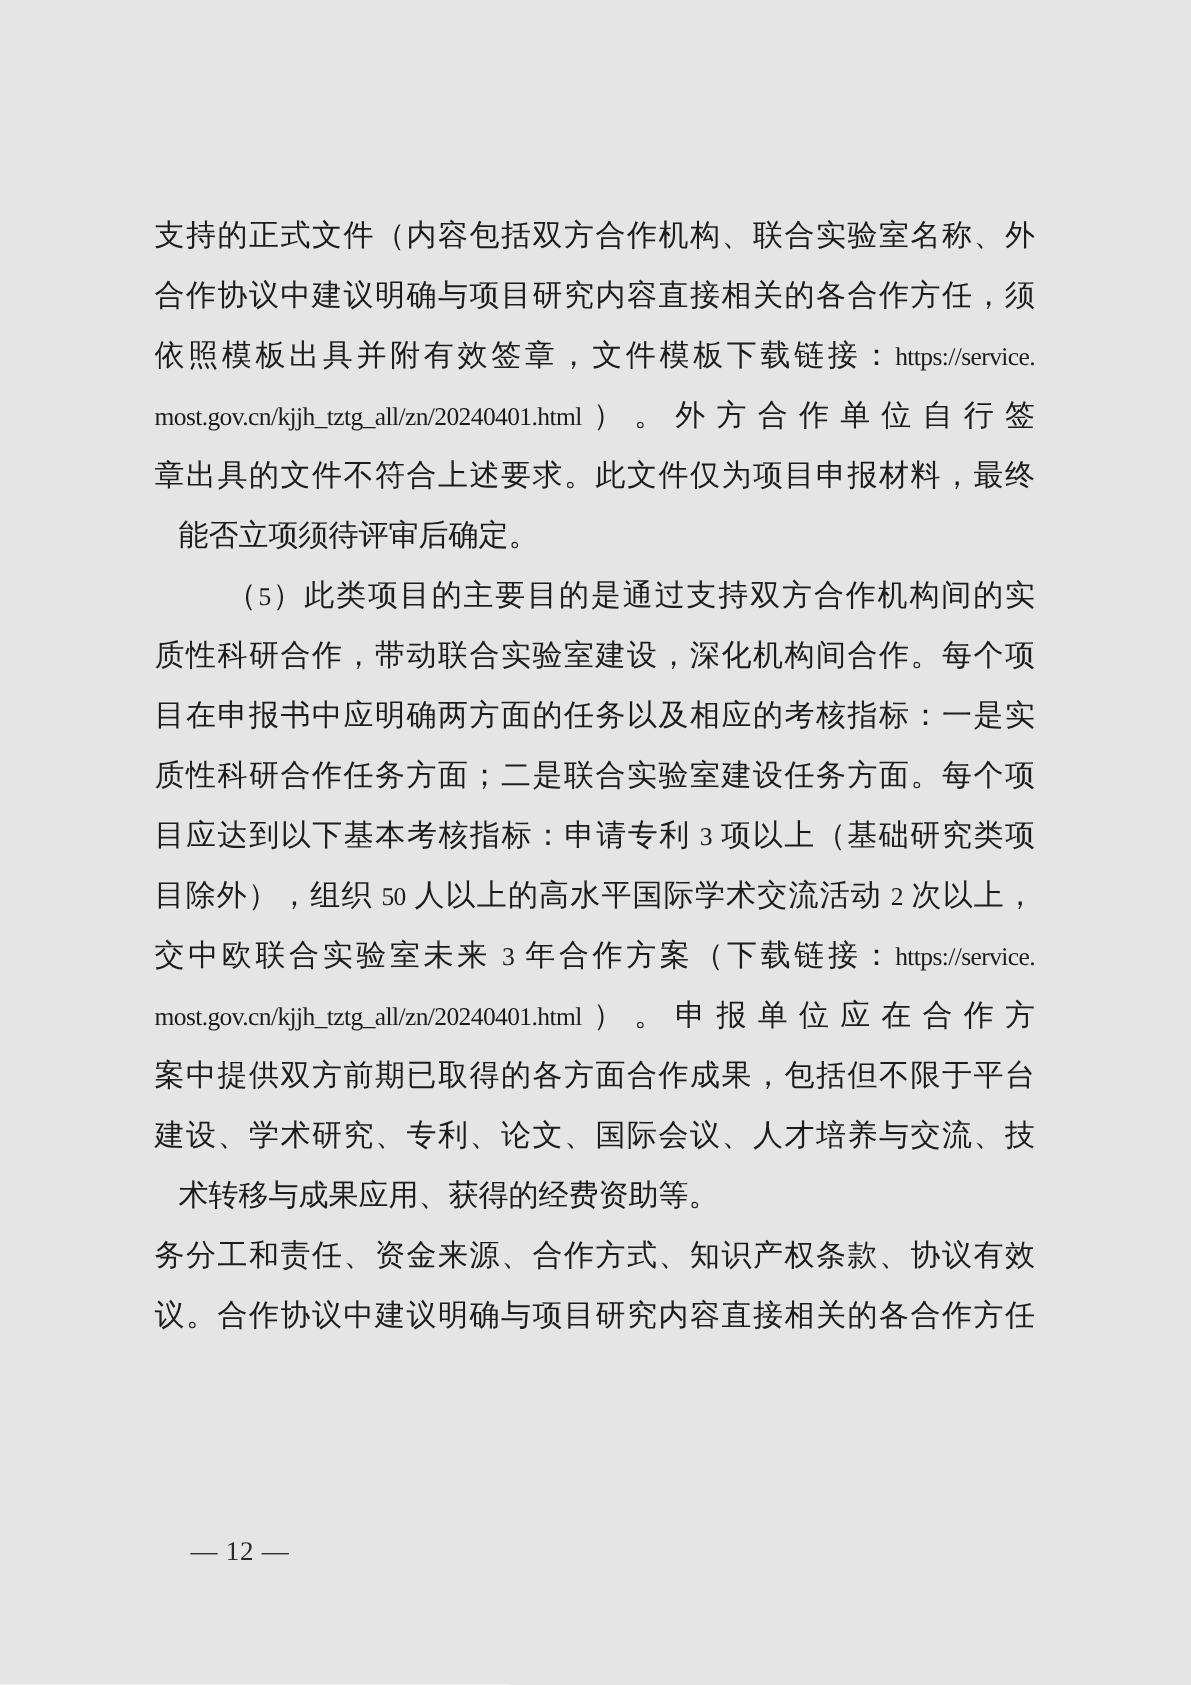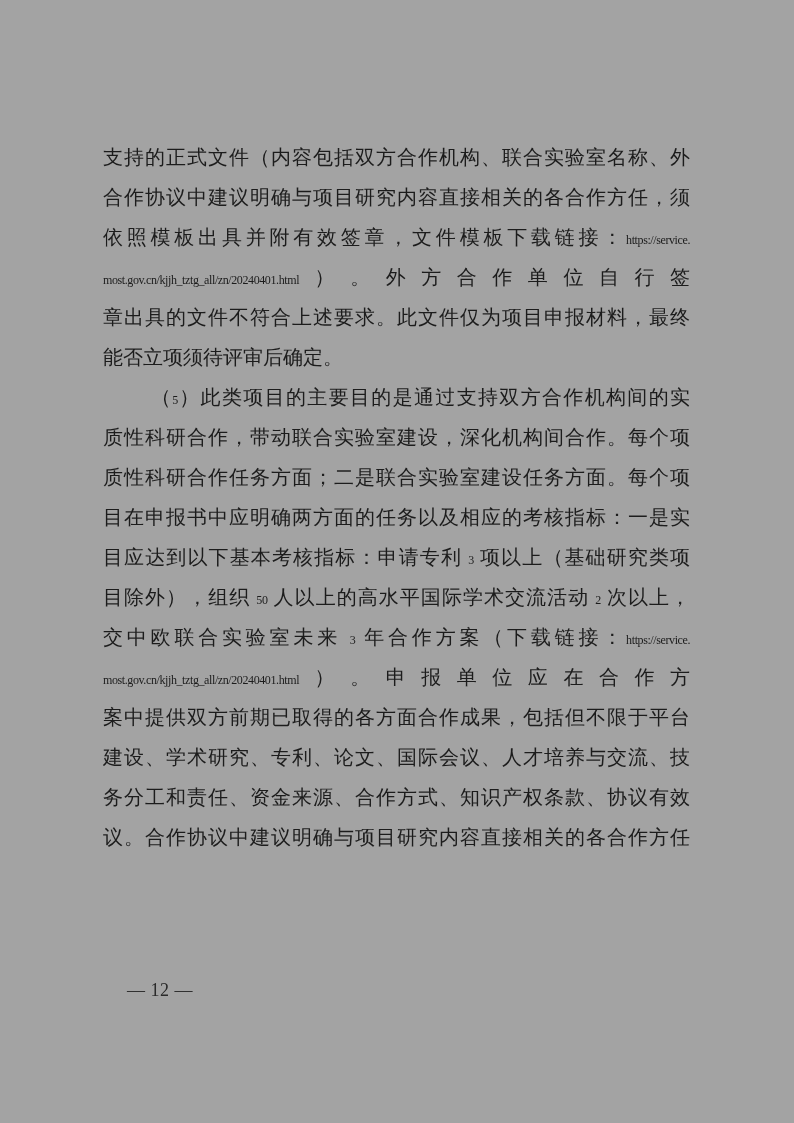--- a/index.html
+++ b/index.html
@@ -8,76 +8,78 @@
     width: 794px;
     height: 1123px;
     overflow: hidden;
     background: #ffffff;
     font-family: "Liberation Serif", "DejaVu Serif", serif;
   }
   .page {
     position: relative;
     width: 794px;
     height: 1123px;
-    background: #a3a3a3;
+    background: #e5e5e5;
   }
   .text-block {
     position: absolute;
     left: 103px;
     top: 137px;
     width: 587px;
     color: #1c1c1c;
     font-size: 20px;
     line-height: 40px;
   }
   .line {
     height: 40px;
     overflow: hidden;
     text-align: justify;
     text-align-last: justify;
     white-space: normal;
   }
   .line.end {
     text-align-last: left;
+    margin-left: 16px;
   }
   .line.indent {
     text-indent: 48px;
   }
   .lat {
     font-family: "Liberation Serif", "DejaVu Serif", serif;
-    font-size: 12px;
+    font-size: 17px;
     letter-spacing: -0.4px;
   }
   .footer {
     position: absolute;
     left: 127px;
-    top: 980px;
+    top: 1024px;
     font-size: 18px;
     color: #2a2a2a;
     letter-spacing: 0.5px;
   }
 </style>
 </head>
 <body>
 
 <div class="page">
   <div class="text-block">
       <div class="line">支持的正式文件（内容包括双方合作机构、联合实验室名称、外</div>
       <div class="line">合作协议中建议明确与项目研究内容直接相关的各合作方任，须</div>
       <div class="line">依照模板出具并附有效签章，文件模板下载链接：<span class="lat">https://service.</span></div>
       <div class="line"><span class="lat">most.gov.cn/kjjh_tztg_all/zn/20240401.html</span>）。外方合作单位自行签</div>
       <div class="line">章出具的文件不符合上述要求。此文件仅为项目申报材料，最终</div>
       <div class="line end">能否立项须待评审后确定。</div>
       <div class="line indent">（<span class="lat">5</span>）此类项目的主要目的是通过支持双方合作机构间的实</div>
       <div class="line">质性科研合作，带动联合实验室建设，深化机构间合作。每个项</div>
+      <div class="line">目在申报书中应明确两方面的任务以及相应的考核指标：一是实</div>
       <div class="line">质性科研合作任务方面；二是联合实验室建设任务方面。每个项</div>
-      <div class="line">目在申报书中应明确两方面的任务以及相应的考核指标：一是实</div>
       <div class="line">目应达到以下基本考核指标：申请专利 <span class="lat">3</span> 项以上（基础研究类项</div>
       <div class="line">目除外），组织 <span class="lat">50</span> 人以上的高水平国际学术交流活动 <span class="lat">2</span> 次以上，</div>
       <div class="line">交中欧联合实验室未来 <span class="lat">3</span> 年合作方案（下载链接：<span class="lat">https://service.</span></div>
       <div class="line"><span class="lat">most.gov.cn/kjjh_tztg_all/zn/20240401.html</span>）。申报单位应在合作方</div>
       <div class="line">案中提供双方前期已取得的各方面合作成果，包括但不限于平台</div>
       <div class="line">建设、学术研究、专利、论文、国际会议、人才培养与交流、技</div>
+      <div class="line end">术转移与成果应用、获得的经费资助等。</div>
       <div class="line">务分工和责任、资金来源、合作方式、知识产权条款、协议有效</div>
       <div class="line">议。合作协议中建议明确与项目研究内容直接相关的各合作方任</div>
     </div>
   <div class="footer">— 12 —</div>
 </div>
 
 </body></html>

